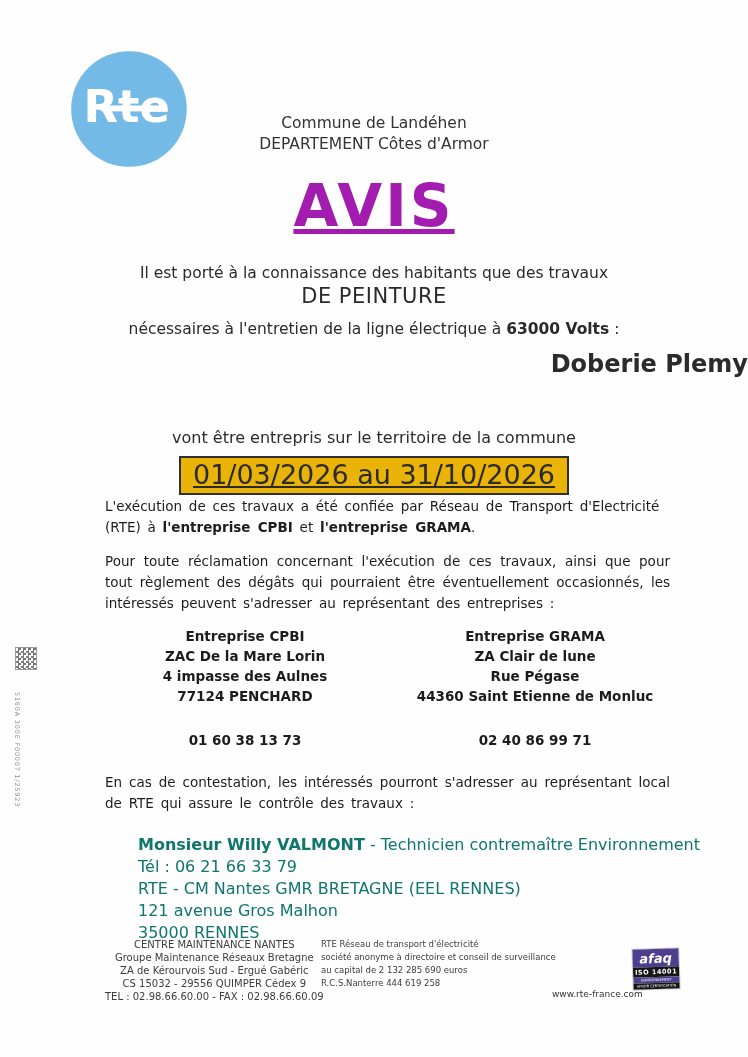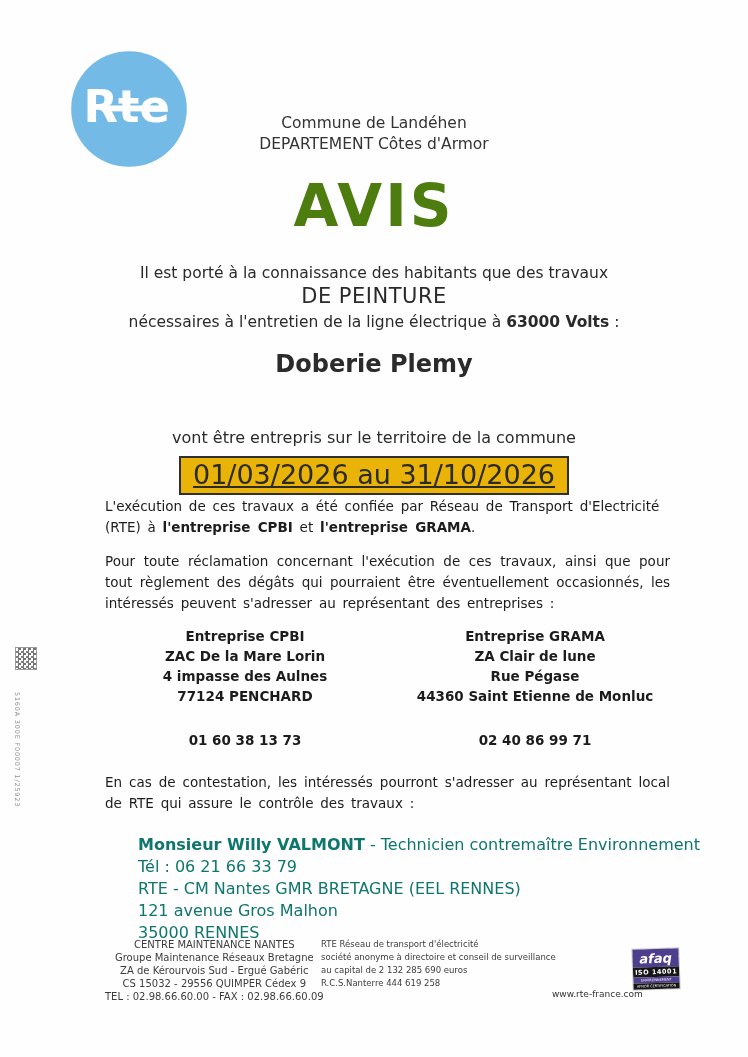--- a/index.html
+++ b/index.html
@@ -18,27 +18,27 @@
     background-size:5px 5px; opacity:.85; outline:1px solid #8a8a8a;
   }
   .side-ref {
     position:absolute; left:13px; top:692px; writing-mode:vertical-rl;
     font-size:6.5px; color:#8f8f8f; letter-spacing:.8px; white-space:nowrap;
   }
   
   .hdr { position:absolute; top:113px; left:0; width:100%; text-align:center;
          font-size:15.5px; color:#333; line-height:21px; }
   .title { position:absolute; top:172px; left:0; width:100%; text-align:center;
-           font-size:58px; font-weight:bold; letter-spacing:3px; color:#4d7c0f; }
+           font-size:58px; font-weight:bold; letter-spacing:3px; color:#a21caf;text-decoration:underline; }
   
   .intro { position:absolute; top:264px; left:0; width:100%; text-align:center; color:#2a2a2a; }
   .intro .l1 { font-size:15.5px; }
   .intro .l2 { font-size:21px; letter-spacing:.5px; margin-top:2px; }
-  .intro .l3 { font-size:15.5px; margin-top:5px; }
-  .line-name { position:absolute; top:350px; left:0; width:100%; text-align:center;
+  .intro .l3 { font-size:15.5px; margin-top:12px; }
+  .line-name { position:absolute; top:350px; left:0; width:100%; text-align:right;
                font-size:24px; font-weight:bold; }
   .lead { position:absolute; top:428px; left:0; width:100%; text-align:center; font-size:16px; }
   .datebox-wrap { position:absolute; top:456px; left:0; width:100%; text-align:center; }
   .datebox {
     display:inline-block; border:2px solid #2f2f2f; padding:1px 12px 3px 12px;
     font-size:27px; text-decoration:underline; background:#eab308;
   }
   
   .body-par {
     position:absolute; left:105px; width:565px; font-size:13.5px; line-height:21px;

